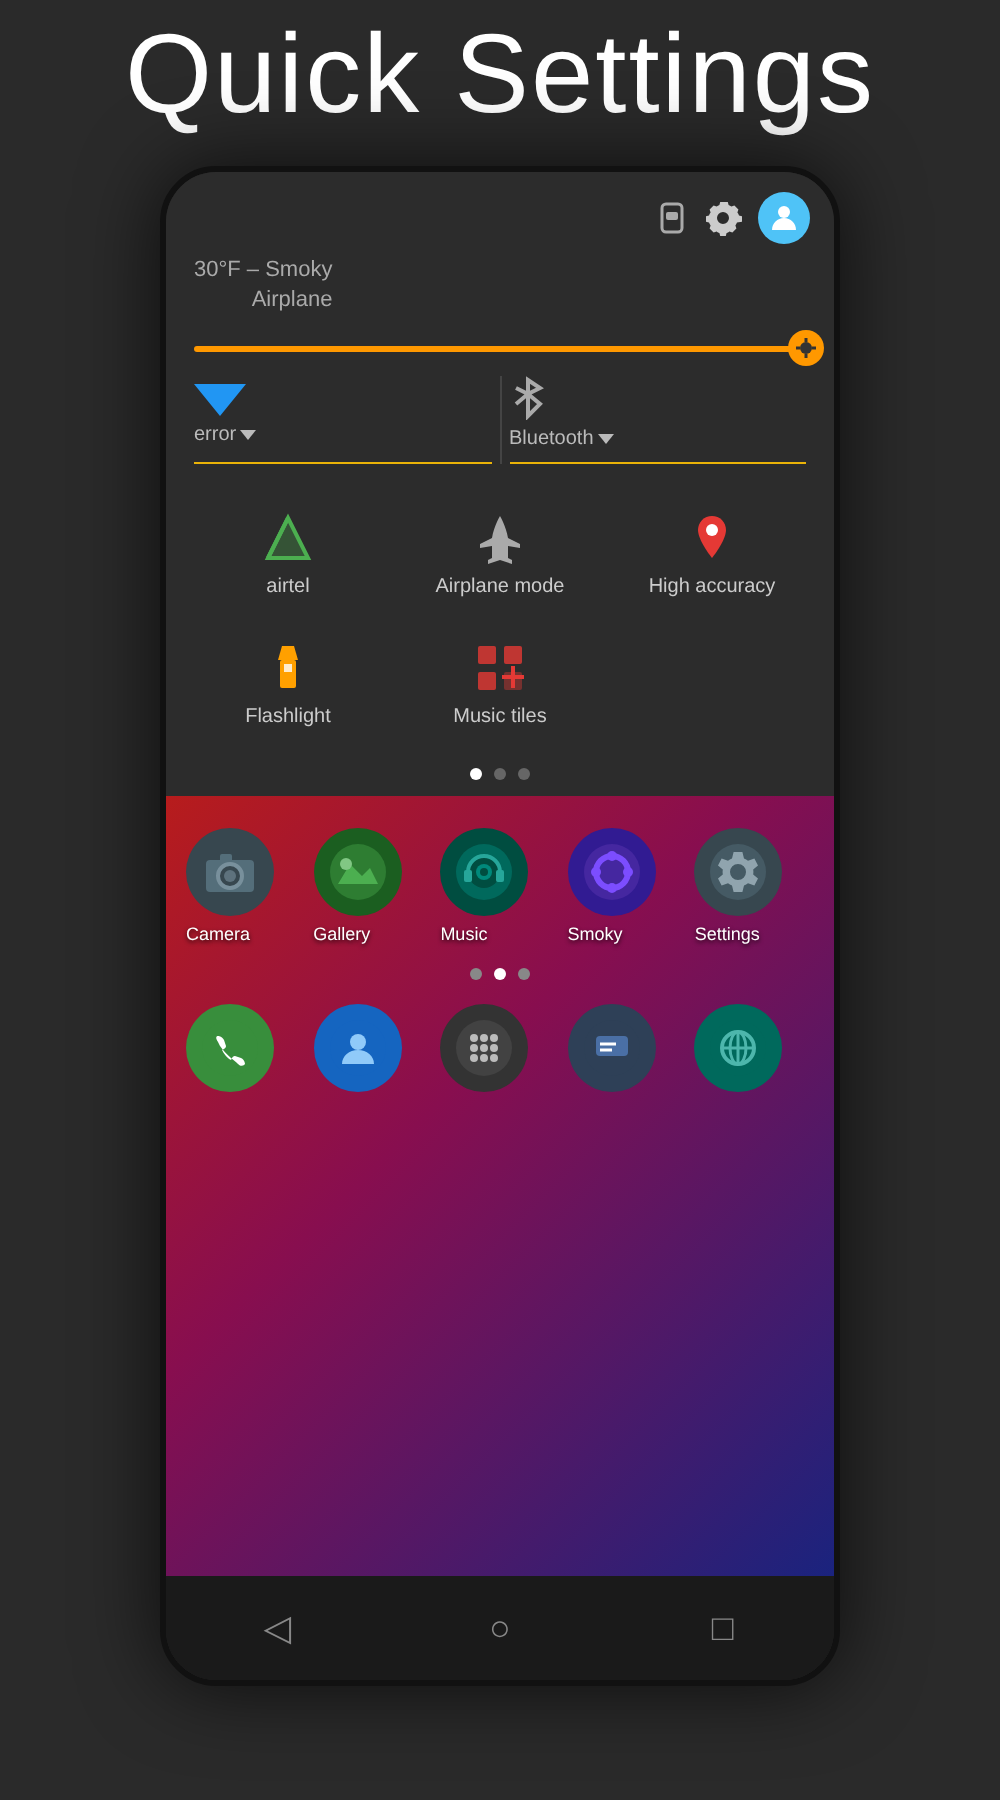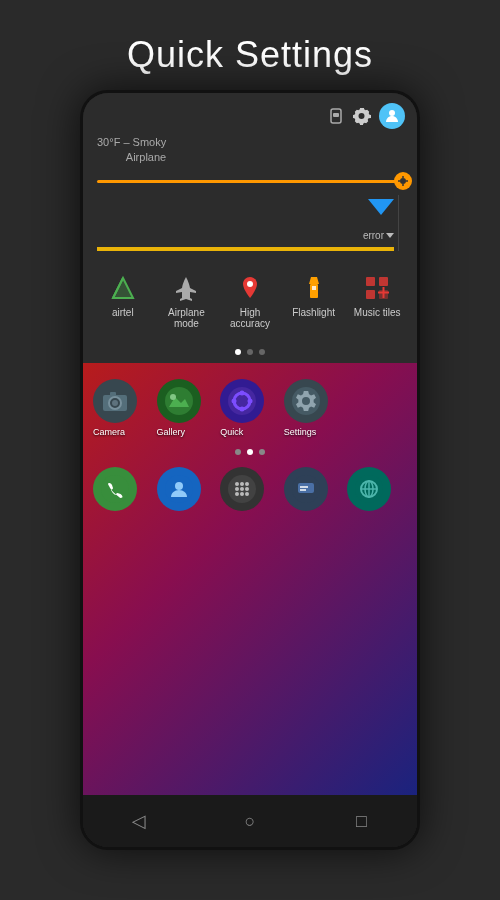--- a/index.html
+++ b/index.html
@@ -9,24 +9,24 @@
       background: #2a2a2a;
       display: flex;
       flex-direction: column;
       align-items: center;
       font-family: 'Arial', sans-serif;
       overflow: hidden;
     }
 
     .page-title {
       color: white;
-      font-size: 36px;
+      font-size: 56px;
       font-weight: 200;
       letter-spacing: 1px;
-      margin-top: 34px;
+      margin-top: 4px;
       margin-bottom: 14px;
       font-family: 'Helvetica Neue', Helvetica, Arial, sans-serif;
     }
 
     .phone-frame {
       width: 340px;
       height: 760px;
       background: #1a1a1a;
       border-radius: 28px;
       overflow: hidden;
@@ -141,23 +141,23 @@
     .qs-toggles {
       display: flex;
       padding: 6px 14px;
       gap: 0;
     }
 
     .qs-toggle {
       flex: 1;
       display: flex;
       flex-direction: column;
-      align-items: flex-end;
-      gap: 11px;
-      border-bottom: 4px solid #eab308;
+      align-items: flex-start;
+      gap: 0;
+      border-bottom: 1px solid #eab308;
       padding-bottom: 6px;
     }
 
     .toggle-label {
       color: #bbb;
       font-size: 10px;
       display: flex;
       align-items: center;
       gap: 2px;
     }
@@ -165,21 +165,21 @@
     .toggle-label .arrow {
       border-left: 4px solid transparent;
       border-right: 4px solid transparent;
       border-top: 5px solid #bbb;
       display: inline-block;
     }
 
     
     .qs-tiles {
       display: grid;
-      grid-template-columns: repeat(5, 1fr);
+      grid-template-columns: repeat(3, 1fr);
       padding: 8px 10px;
       gap: 4px;
     }
 
     .qs-tile {
       display: flex;
       flex-direction: column;
       align-items: center;
       padding: 8px 4px;
       gap: 4px;
@@ -354,20 +354,32 @@
             <svg width="26" height="20" viewBox="0 0 26 20">
               <polygon points="13,20 0,4 26,4" fill="#2196f3"></polygon>
             </svg>
           </div>
           <div class="toggle-label">
             <span>error</span>
             <span class="arrow"></span>
           </div>
         </div>
         <div style="width:1px;background:#444;margin:0 4px;"></div>
+        <div class="qs-toggle">
+          <div style="margin-bottom:4px;">
+            <svg width="18" height="22" viewBox="0 0 18 22">
+              <path d="M9 2 L9 20 L15 14 L9 9 L15 6 Z" fill="none" stroke="#aaa" stroke-width="2"></path>
+              <path d="M3 6 L9 9 L3 14" fill="none" stroke="#aaa" stroke-width="2"></path>
+            </svg>
+          </div>
+          <div class="toggle-label">
+            <span>Bluetooth</span>
+            <span class="arrow"></span>
+          </div>
+        </div>
       </div>
 
       <div class="qs-tiles">
 
         <div class="qs-tile">
           <div class="tile-icon">
             <svg width="28" height="28" viewBox="0 0 28 28">
               <polygon points="4,24 14,4 24,24" fill="none" stroke="#4caf50" stroke-width="2"></polygon>
               <polygon points="4,24 14,4 24,24" fill="#4caf50" opacity="0.3"></polygon>
               <line x1="4" y1="24" x2="14" y2="4" stroke="#4caf50" stroke-width="2"></line>
@@ -451,33 +463,48 @@
           <div class="app-icon-img" style="background:#1b5e20;">
             <svg width="28" height="28" viewBox="0 0 28 28">
               <circle cx="14" cy="14" r="14" fill="#2e7d32"></circle>
               <path d="M4 20 L10 10 L16 16 L20 12 L24 20Z" fill="#4caf50"></path>
               <circle cx="8" cy="10" r="3" fill="#81c784"></circle>
             </svg>
           </div>
           <div class="app-label">Gallery</div>
         </div>
 
+        <div class="app-icon">
+          <div class="app-icon-img" style="background:#004d40;">
+            <svg width="28" height="28" viewBox="0 0 28 28">
+              <circle cx="14" cy="14" r="14" fill="#00695c"></circle>
+              <circle cx="14" cy="14" r="8" fill="#004d40"></circle>
+              <circle cx="14" cy="14" r="4" fill="#00897b"></circle>
+              <circle cx="14" cy="14" r="2" fill="#004d40"></circle>
+
+              <path d="M6 14 C6 9.6 9.6 6 14 6 C18.4 6 22 9.6 22 14" stroke="#26a69a" stroke-width="2" fill="none"></path>
+              <rect x="4" y="13" width="4" height="6" rx="1" fill="#26a69a"></rect>
+              <rect x="20" y="13" width="4" height="6" rx="1" fill="#26a69a"></rect>
+            </svg>
+          </div>
+          <div class="app-label">Music</div>
+        </div>
 
         <div class="app-icon">
           <div class="app-icon-img" style="background:#311b92;">
             <svg width="28" height="28" viewBox="0 0 28 28">
               <circle cx="14" cy="14" r="14" fill="#4527a0"></circle>
               <circle cx="14" cy="14" r="8" fill="none" stroke="#7c4dff" stroke-width="3"></circle>
               <circle cx="14" cy="6" r="2.5" fill="#7c4dff"></circle>
               <circle cx="14" cy="22" r="2.5" fill="#7c4dff"></circle>
               <circle cx="6" cy="14" r="2.5" fill="#7c4dff"></circle>
               <circle cx="22" cy="14" r="2.5" fill="#7c4dff"></circle>
             </svg>
           </div>
-          <div class="app-label">Quick</div>
+          <div class="app-label">Smoky</div>
         </div>
 
         <div class="app-icon">
           <div class="app-icon-img" style="background:#37474f;">
             <svg width="28" height="28" viewBox="0 0 28 28">
               <circle cx="14" cy="14" r="14" fill="#455a64"></circle>
               <path d="M11.8 4L11 7.2a7 7 0 00-2 1.2L5.8 7.2 4 10.8l2.4 2a7 7 0 000 2.4L4 17.2l1.8 3.6 3.2-1.2a7 7 0 002 1.2L11.8 24h4.4l.8-3.2a7 7 0 002-1.2l3.2 1.2L24 17.2l-2.4-2a7 7 0 000-2.4L24 10.8 22.2 7.2 19 8.4a7 7 0 00-2-1.2L16.2 4H11.8zM14 10a4 4 0 110 8 4 4 0 010-8z" fill="#90a4ae"></path>
             </svg>
           </div>
           <div class="app-label">Settings</div>

